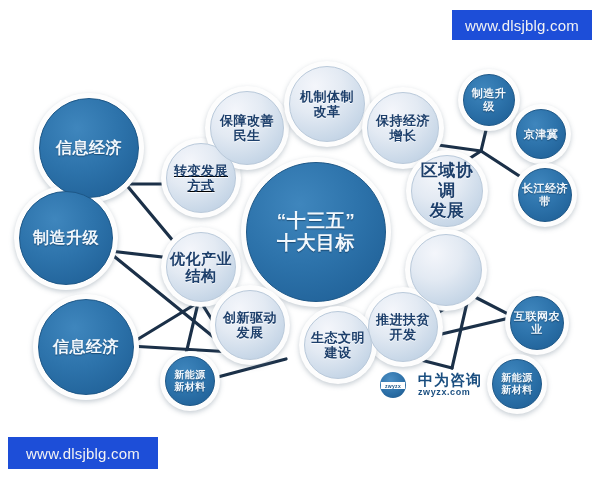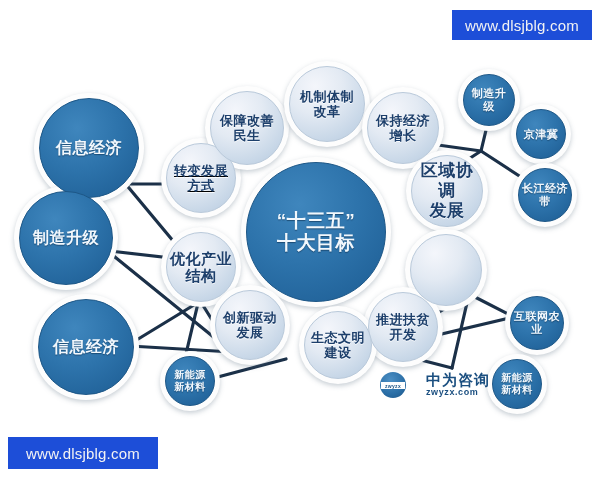--- a/index.html
+++ b/index.html
@@ -111,21 +111,21 @@
     align-items: center;
     justify-content: center;
   }
   #logo .badge .bar span {
     font-size: 5px;
     color: #1d5486;
     font-weight: bold;
     letter-spacing: 0.3px;
   }
   #logo .words {
-    margin-left: 20px;
+    margin-left: 12px;
     display: flex;
     flex-direction: column;
     justify-content: center;
   }
   #logo .cn {
     font-size: 15px;
     font-weight: bold;
     color: #1b4f80;
     line-height: 1;
     letter-spacing: 1px;

